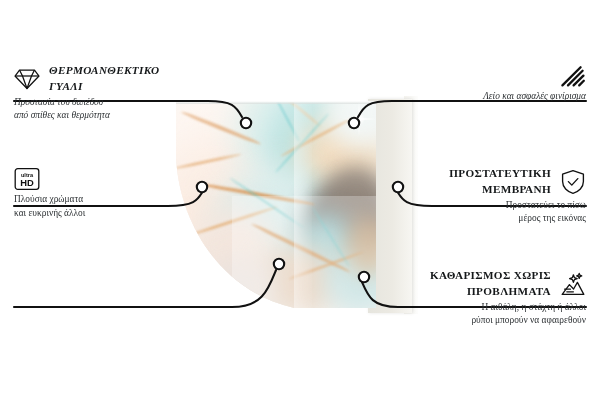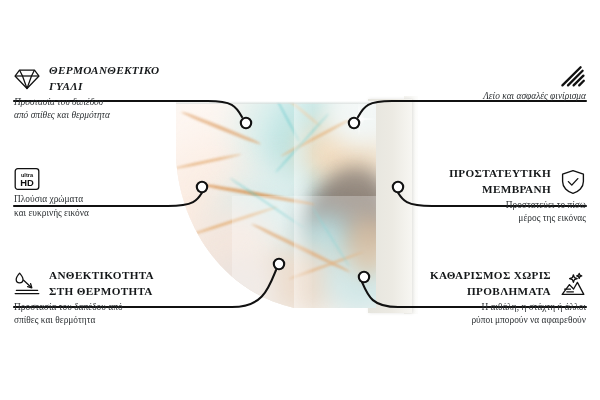--- a/index.html
+++ b/index.html
@@ -187,42 +187,23 @@
     <div class="feat-head">
       <span class="icon-box">
         <svg width="26" height="24" viewBox="0 0 26 24">
           <rect x="1.2" y="1.6" width="23.6" height="20.8" rx="2.6" fill="none" stroke="#111" stroke-width="1.3"></rect>
           <text x="13" y="10.2" font-family="Liberation Sans, sans-serif" font-size="5.6" font-weight="700" fill="#111" text-anchor="middle">ultra</text>
           <text x="13" y="19.1" font-family="Liberation Sans, sans-serif" font-size="9.4" font-weight="700" fill="#111" text-anchor="middle">HD</text>
         </svg>
       </span>
     </div>
     <div class="feat-sub">Πλούσια χρώματα
-και ευκρινής εικόνα</div>
-  </div>
-
-  <div class="feature feat-left f3">
-    <div class="feat-head">
-      <span class="icon-box">
-        <svg width="26" height="24" viewBox="0 0 26 24">
-          <g fill="none" stroke="#111" stroke-width="1.3" stroke-linecap="round" stroke-linejoin="round">
-            <path d="M5.6 1.2 C3.2 4 2.2 5.8 2.2 7.4 C2.2 9.3 3.7 10.8 5.6 10.8 C7.5 10.8 9 9.3 9 7.4 C9 5.8 8 4 5.6 1.2 Z"></path>
-            <path d="M9.6 8.2 L17.4 15.4"></path>
-            <path d="M13.6 14.6 L17.8 15.8 L16.6 11.6"></path>
-            <path d="M2.4 18.4 H23.6"></path>
-            <path d="M1.2 21.6 H24.8"></path>
-          </g>
-        </svg>
-      </span>
-      <div class="feat-title">ΑΝΘΕΚΤΙΚΟΤΗΤΑ
-ΣΤΗ ΘΕΡΜΟΤΗΤΑ</div>
-    </div>
-    <div class="feat-sub">Προστασία του δαπέδου από
-σπίθες και θερμότητα</div>
-  </div>
+και ευκρινής άλλοι</div>
+  </div>
+
 
   <div class="feature feat-right f1">
     <div class="feat-head">
       <span class="icon-box">
         <svg width="26" height="24" viewBox="0 0 26 24">
           <g stroke="#111" stroke-width="2.3" stroke-linecap="round">
             <path d="M2.4 21.4 L20.6 3.2"></path>
             <path d="M8.0 21.4 L22.6 6.8"></path>
             <path d="M13.6 21.4 L23.4 11.6"></path>
             <path d="M19.2 21.4 L23.8 16.8"></path>

